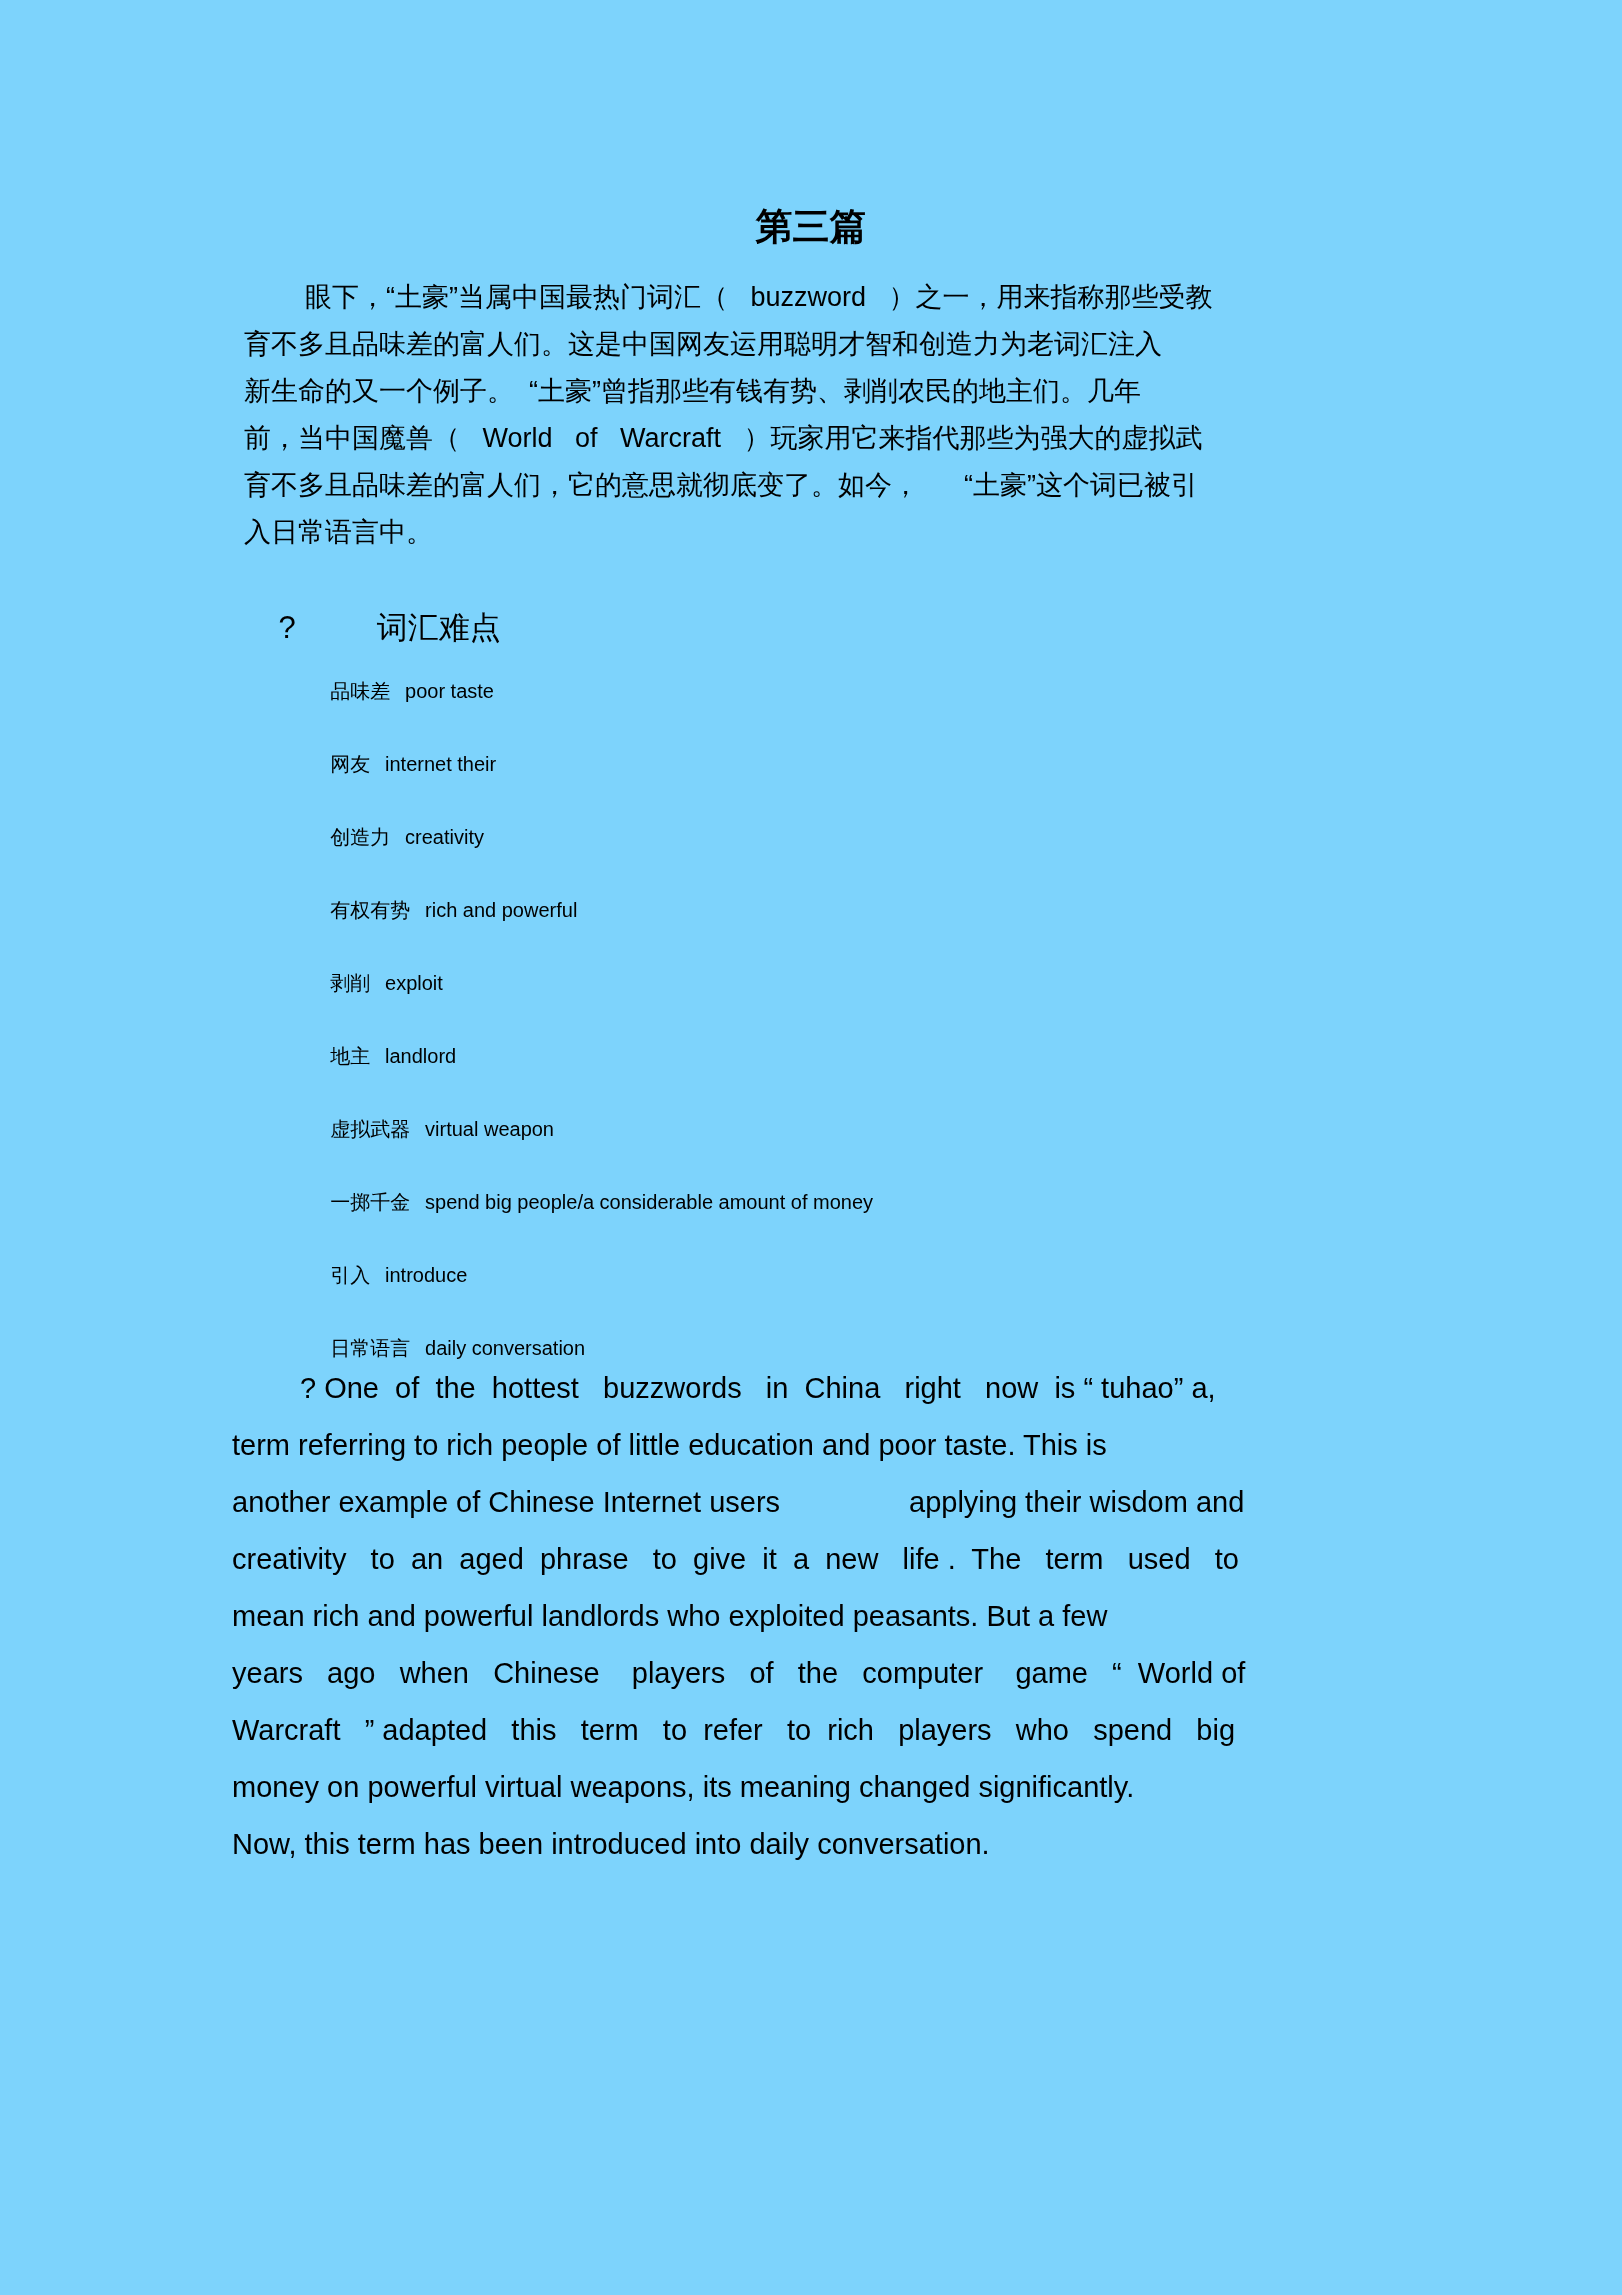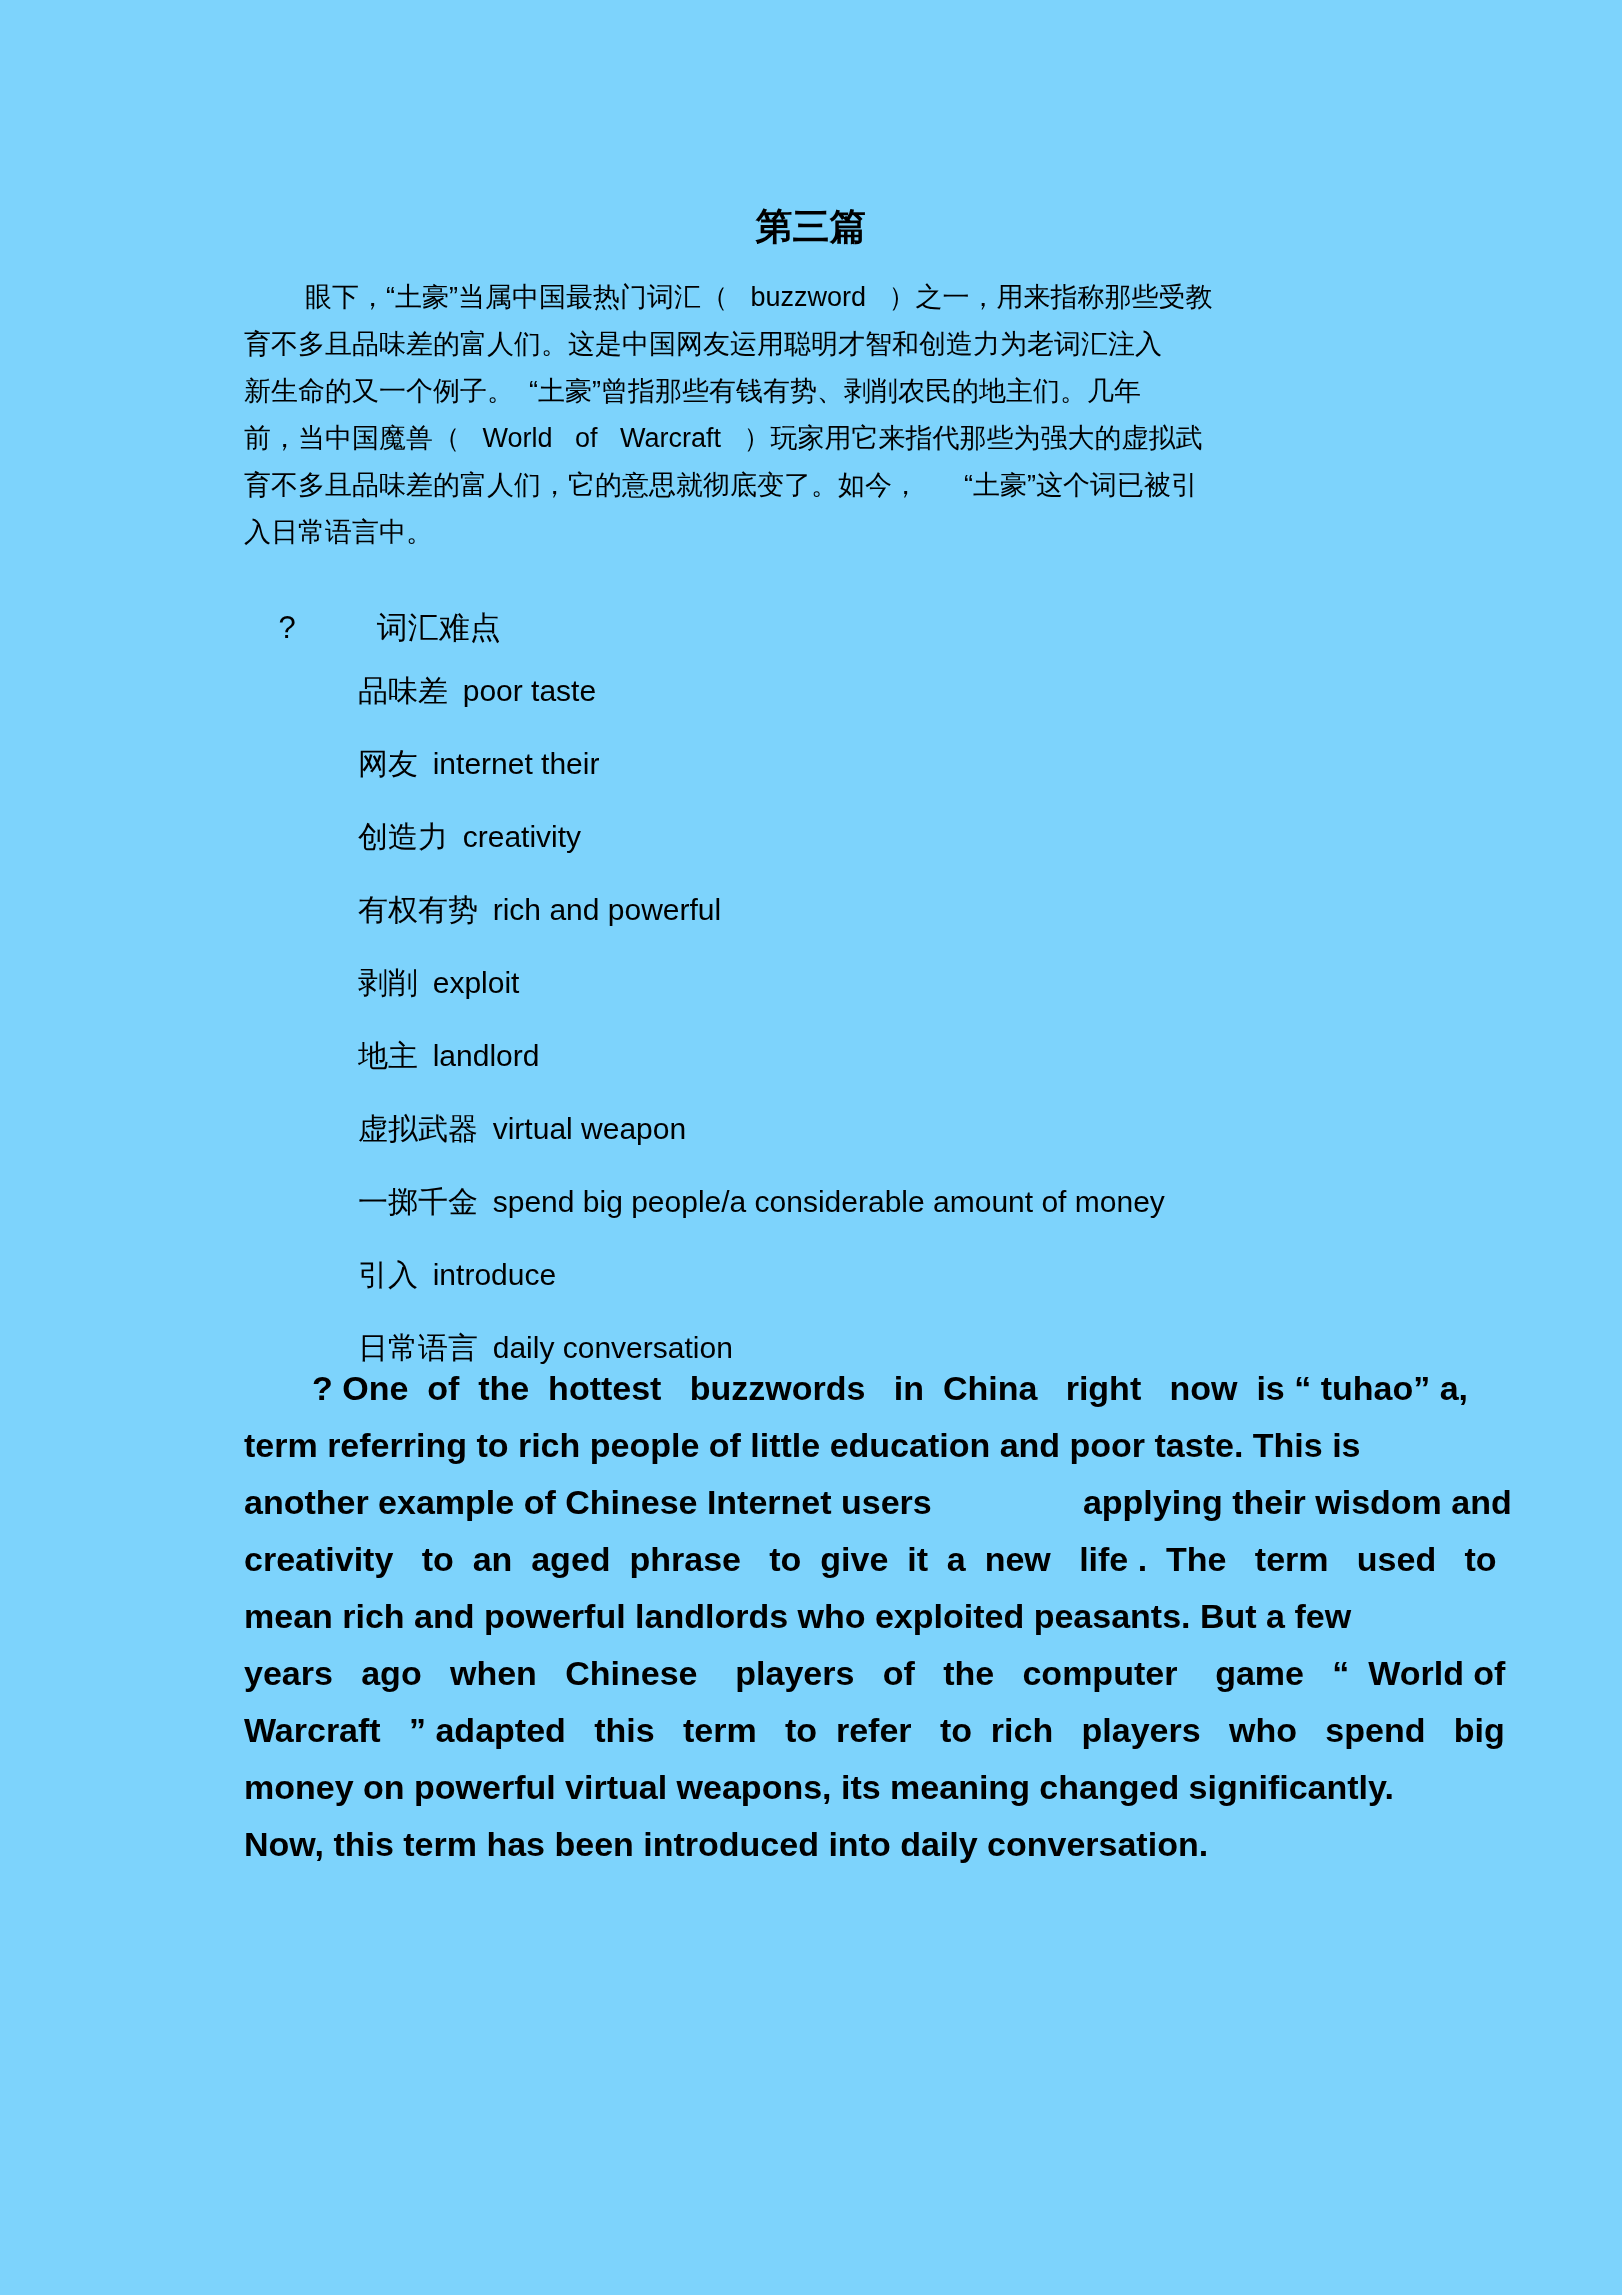--- a/index.html
+++ b/index.html
@@ -38,38 +38,37 @@
     left: 244px;
     top: 572px;
     font-size: 31px;
     line-height: 37px;
     white-space: pre;
   }
   .vocab-heading .label { margin-left: 81px; }
 
   .vocab-list {
     position: absolute;
-    left: 308px;
+    left: 297px;
     top: 637px;
-    font-size: 30px;
+    font-size: 20px;
   }
   .vocab-item {
     height: 73px;
     line-height: 36px;
     white-space: pre;
   }
   .vocab-item .translation { margin-left: 14.7px; }
 
   .en-para {
     position: absolute;
-    left: 244px;
+    left: 232px;
     top: 1360px;
-    font-size: 34px;
+    font-size: 29px;
     line-height: 57px;
-    font-weight: bold;
   }
   .en-line { white-space: pre; }
   .en-line.first { padding-left: 68px; }
 </style>
 </head>
 <body>
 
 <div class="page">
 
   <div class="doc-title">第三篇</div>

